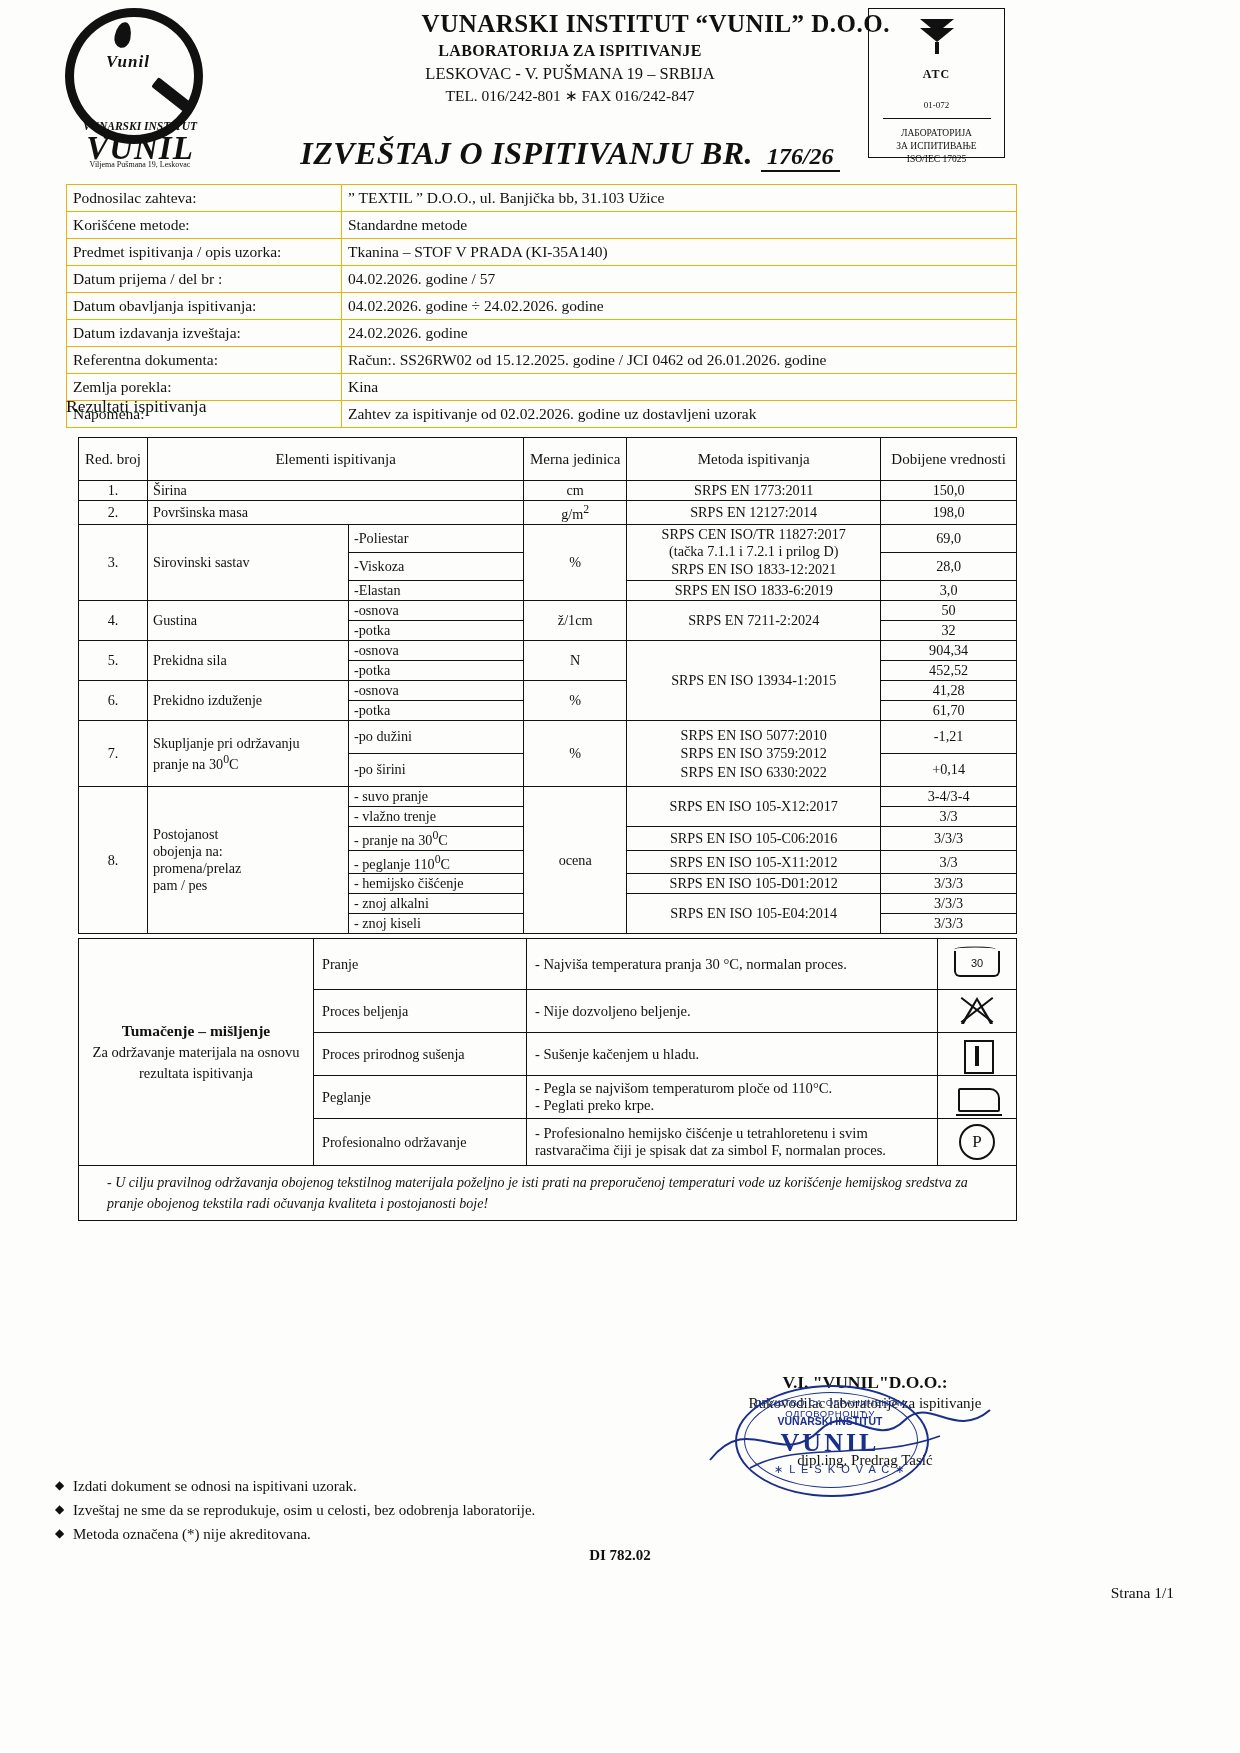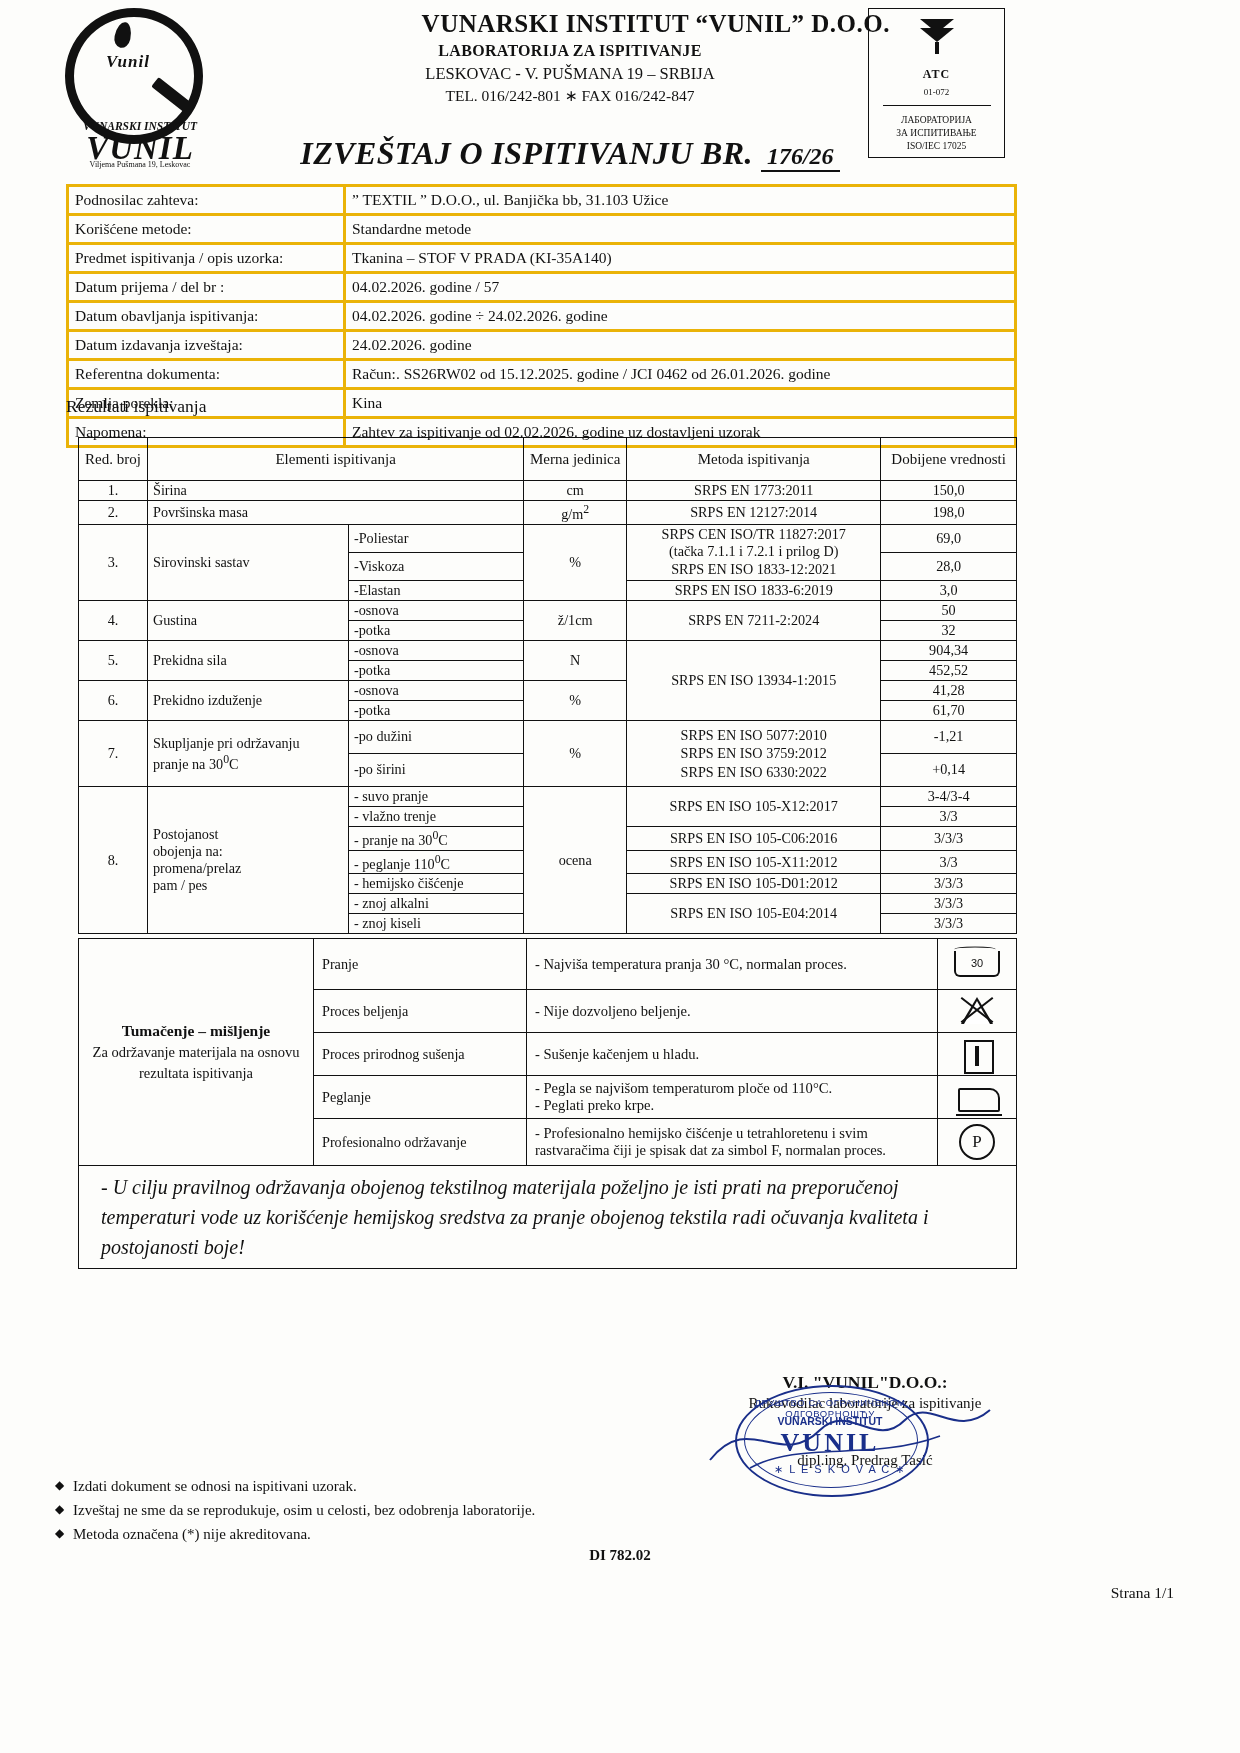--- a/index.html
+++ b/index.html
@@ -45,45 +45,45 @@
 
   .atc{position:absolute;left:868px;top:8px;width:135px;height:148px;border:1px solid #111;text-align:center;}
   .atc .mark{margin-top:10px;height:48px;position:relative;}
   .atc .mark .chev{
     width:0;height:0;border-left:17px solid transparent;border-right:17px solid transparent;
     border-top:14px solid #111;margin:0 auto;
   }
   .atc .mark .chev2{margin-top:-5px;}
   .atc .mark .stem{width:4px;height:12px;background:#111;margin:0 auto;}
   .atc .t1{font-size:12px;font-weight:bold;letter-spacing:1px;}
-  .atc .t2{font-size:9px;margin-top:5px;}
+  .atc .t2{font-size:9px;margin-top:18px;}
   .atc .line{width:108px;height:1px;background:#111;margin:8px auto;}
   .atc .t3{font-size:9.5px;line-height:1.35;}
 
   
   .info{position:absolute;left:66px;top:184px;width:951px;border:1.6px solid #111;border-collapse:collapse;}
-  .info td{border:3px solid #eab308;font-size:15.5px;padding:2px 6px;height:22px;}
+  .info td{border:1px solid #eab308;font-size:15.5px;padding:2px 6px;height:22px;}
   .info td.k{width:262px;}
 
   .res-title{position:absolute;left:66px;top:396px;font-size:17.5px;}
 
   
   .res{position:absolute;left:78px;top:437px;width:939px;border-collapse:collapse;}
   .res td,.res th{border:1px solid #111;font-size:14.2px;padding:1px 5px;text-align:center;font-weight:normal;}
   .res thead td{font-size:15px;height:40px;}
   .res td.l{text-align:left;}
 
   
   .interp{position:absolute;left:78px;top:938px;width:939px;border-collapse:collapse;}
   .interp td{border:1px solid #111;font-size:14.6px;padding:4px 8px;vertical-align:middle;}
   .interp .lead{width:218px;text-align:center;font-size:14.5px;line-height:1.45;}
   .interp .lead b{font-size:15.5px;}
   .interp .cat{width:196px;font-size:14.2px;}
   .interp .sym{width:62px;text-align:center;}
-  .interp .note{font-style:italic;font-size:20px;line-height:1.5;padding:6px 22px;}
+  .interp .note{font-style:italic;font-size:14px;line-height:1.5;padding:6px 28px;}
 
   
   .symbox{width:46px;height:34px;margin:0 auto;position:relative;}
   .wash{border:2px solid #111;border-top:none;border-radius:0 0 6px 6px;height:24px;margin-top:8px;position:relative;padding-left:13px;}
   .wash:before{content:"";position:absolute;left:-2px;top:-7px;width:100%;height:9px;border-top:2px solid #111;
     border-radius:50% 50% 0 0;transform:scaleY(.6);}
   .wash span{position:absolute;left:0;right:0;top:6px;font-size:11px;font-family:"Liberation Sans",sans-serif;}
   .triout{position:absolute;left:7px;top:3px;width:32px;height:27px;}
   .triout:before{content:"";position:absolute;left:0;top:0;width:0;height:0;border-left:16px solid transparent;border-right:16px solid transparent;border-bottom:27px solid #111;}
   .triout:after{content:"";position:absolute;left:3px;top:4px;width:0;height:0;border-left:13px solid transparent;border-right:13px solid transparent;border-bottom:23px solid #fff;}

